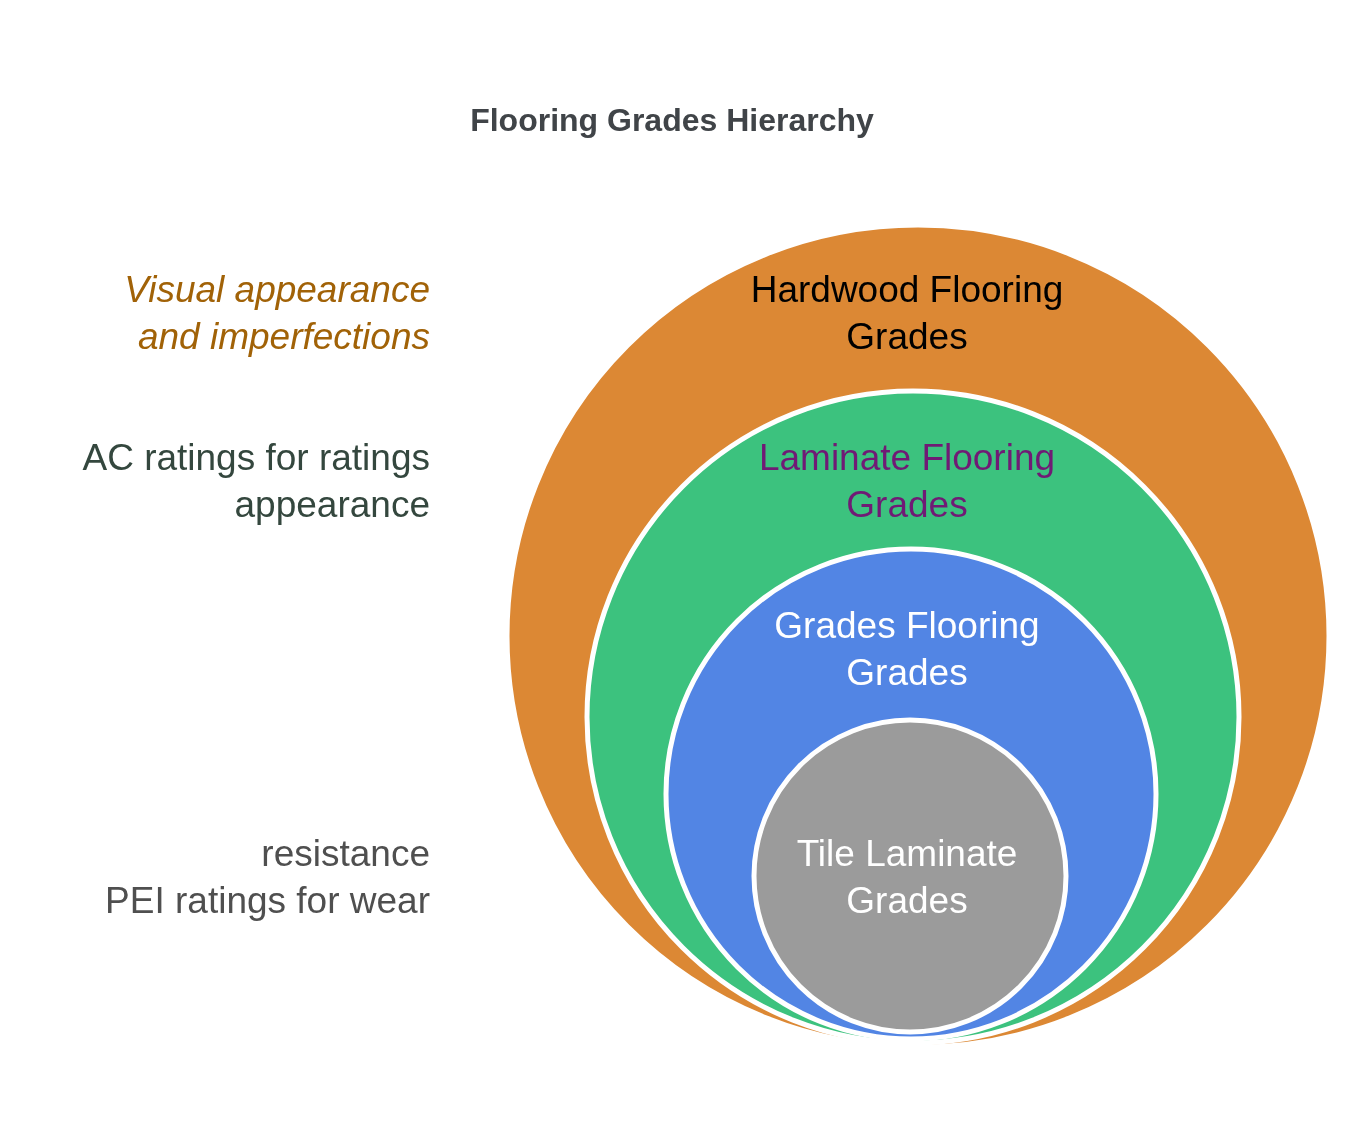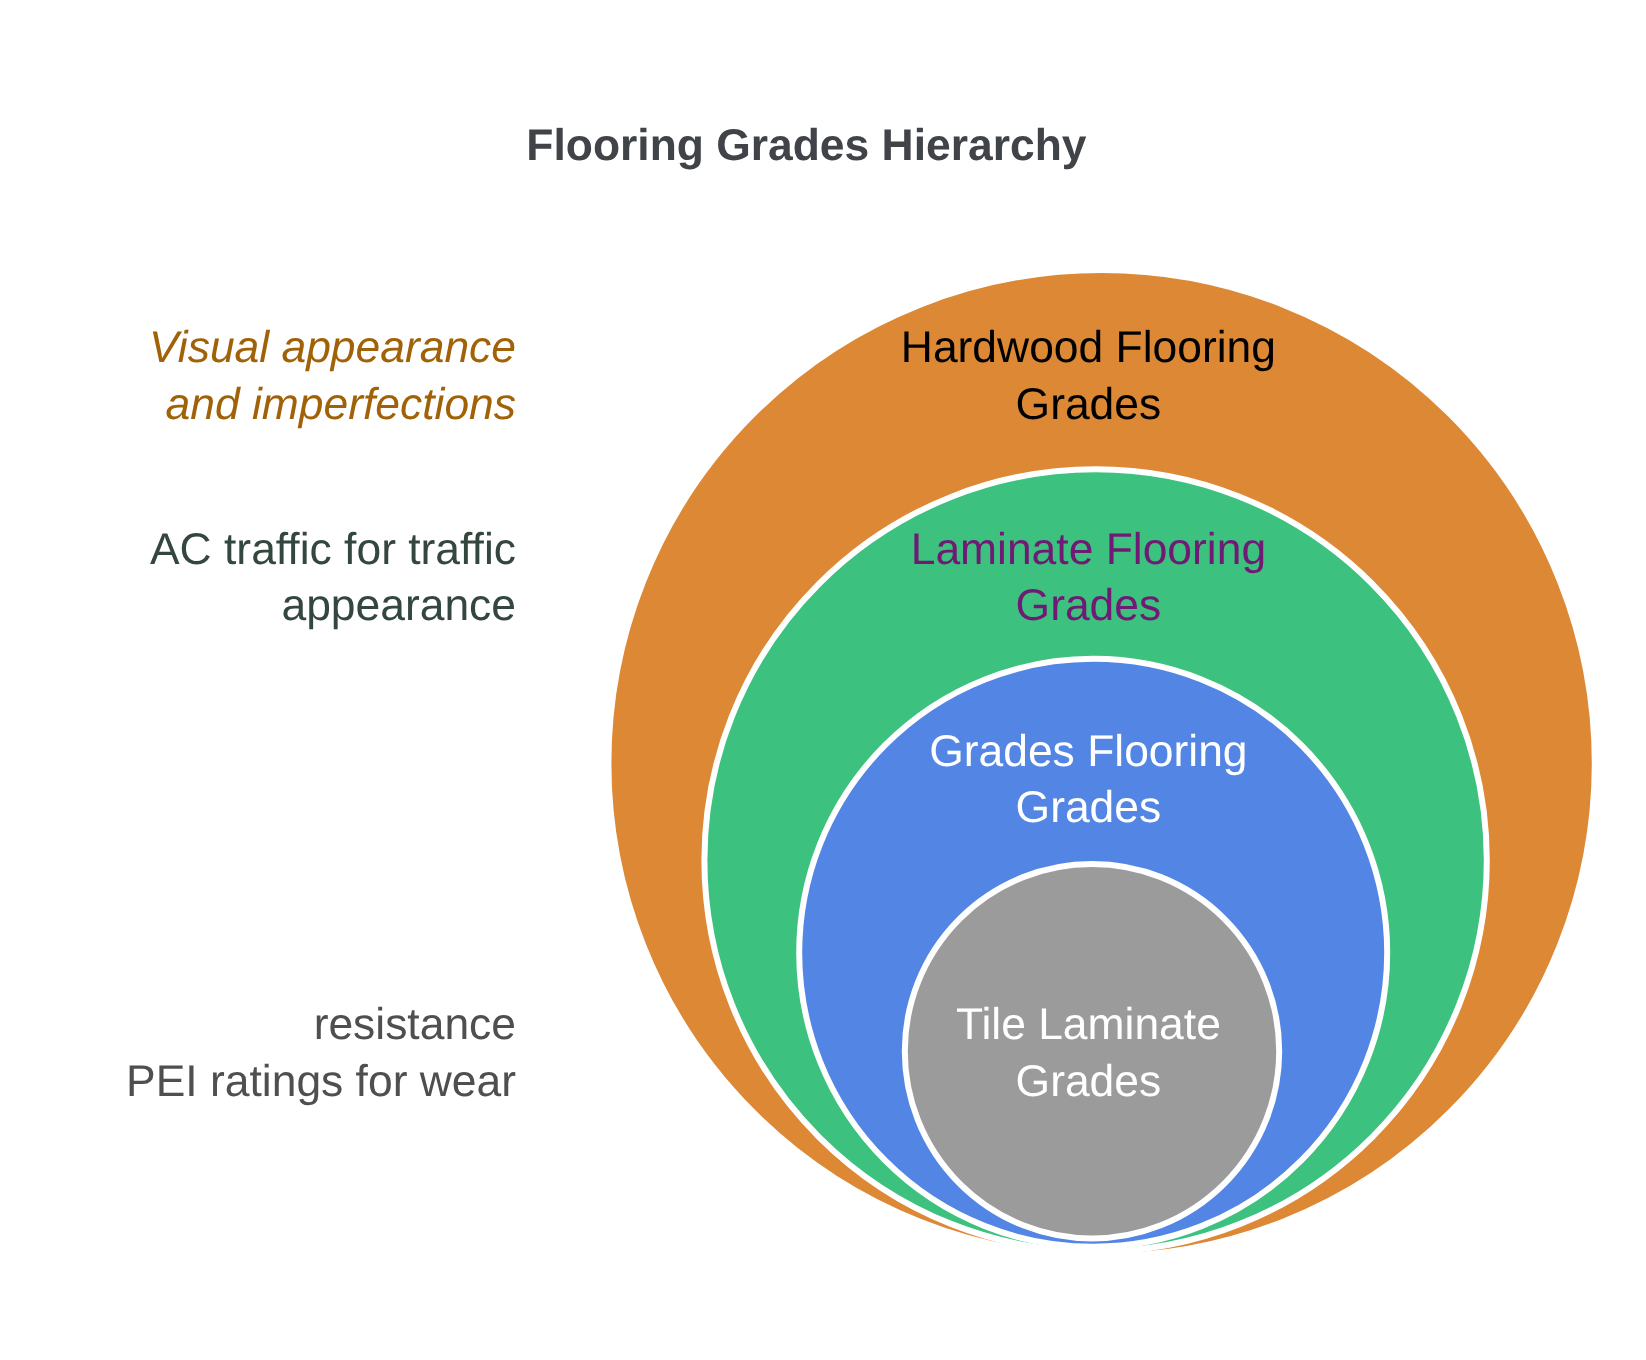--- a/index.html
+++ b/index.html
@@ -15,21 +15,21 @@
     overflow: hidden;
     font-family: "Liberation Sans", "DejaVu Sans", sans-serif;
   }
   .diagram-title {
     position: absolute;
     top: 94px;
     left: 0;
     width: 1344px;
     margin: 0;
     text-align: center;
-    font-size: 37px;
+    font-size: 32px;
     line-height: 53px;
     font-weight: 700;
     letter-spacing: 0px;
   }
   .rings-svg {
     position: absolute;
     left: 0;
     top: 0;
   }
   .ring-circle {
@@ -92,21 +92,21 @@
     <div>Tile Laminate</div>
     <div>Grades</div>
   </div>
 
   <div class="side-label top-row" style="color: #a16207; font-style: italic;">
     <div>Visual appearance</div>
     <div>and imperfections</div>
   </div>
 
   <div class="side-label second-row" style="color: rgb(52, 71, 62);">
-    <div>AC traffic for traffic</div>
+    <div>AC ratings for ratings</div>
     <div>appearance</div>
   </div>
 
 
   <div class="side-label fourth-row" style="color: rgb(79, 79, 79);">
     <div>resistance</div>
     <div>PEI ratings for wear</div>
   </div>
 
 </div>

